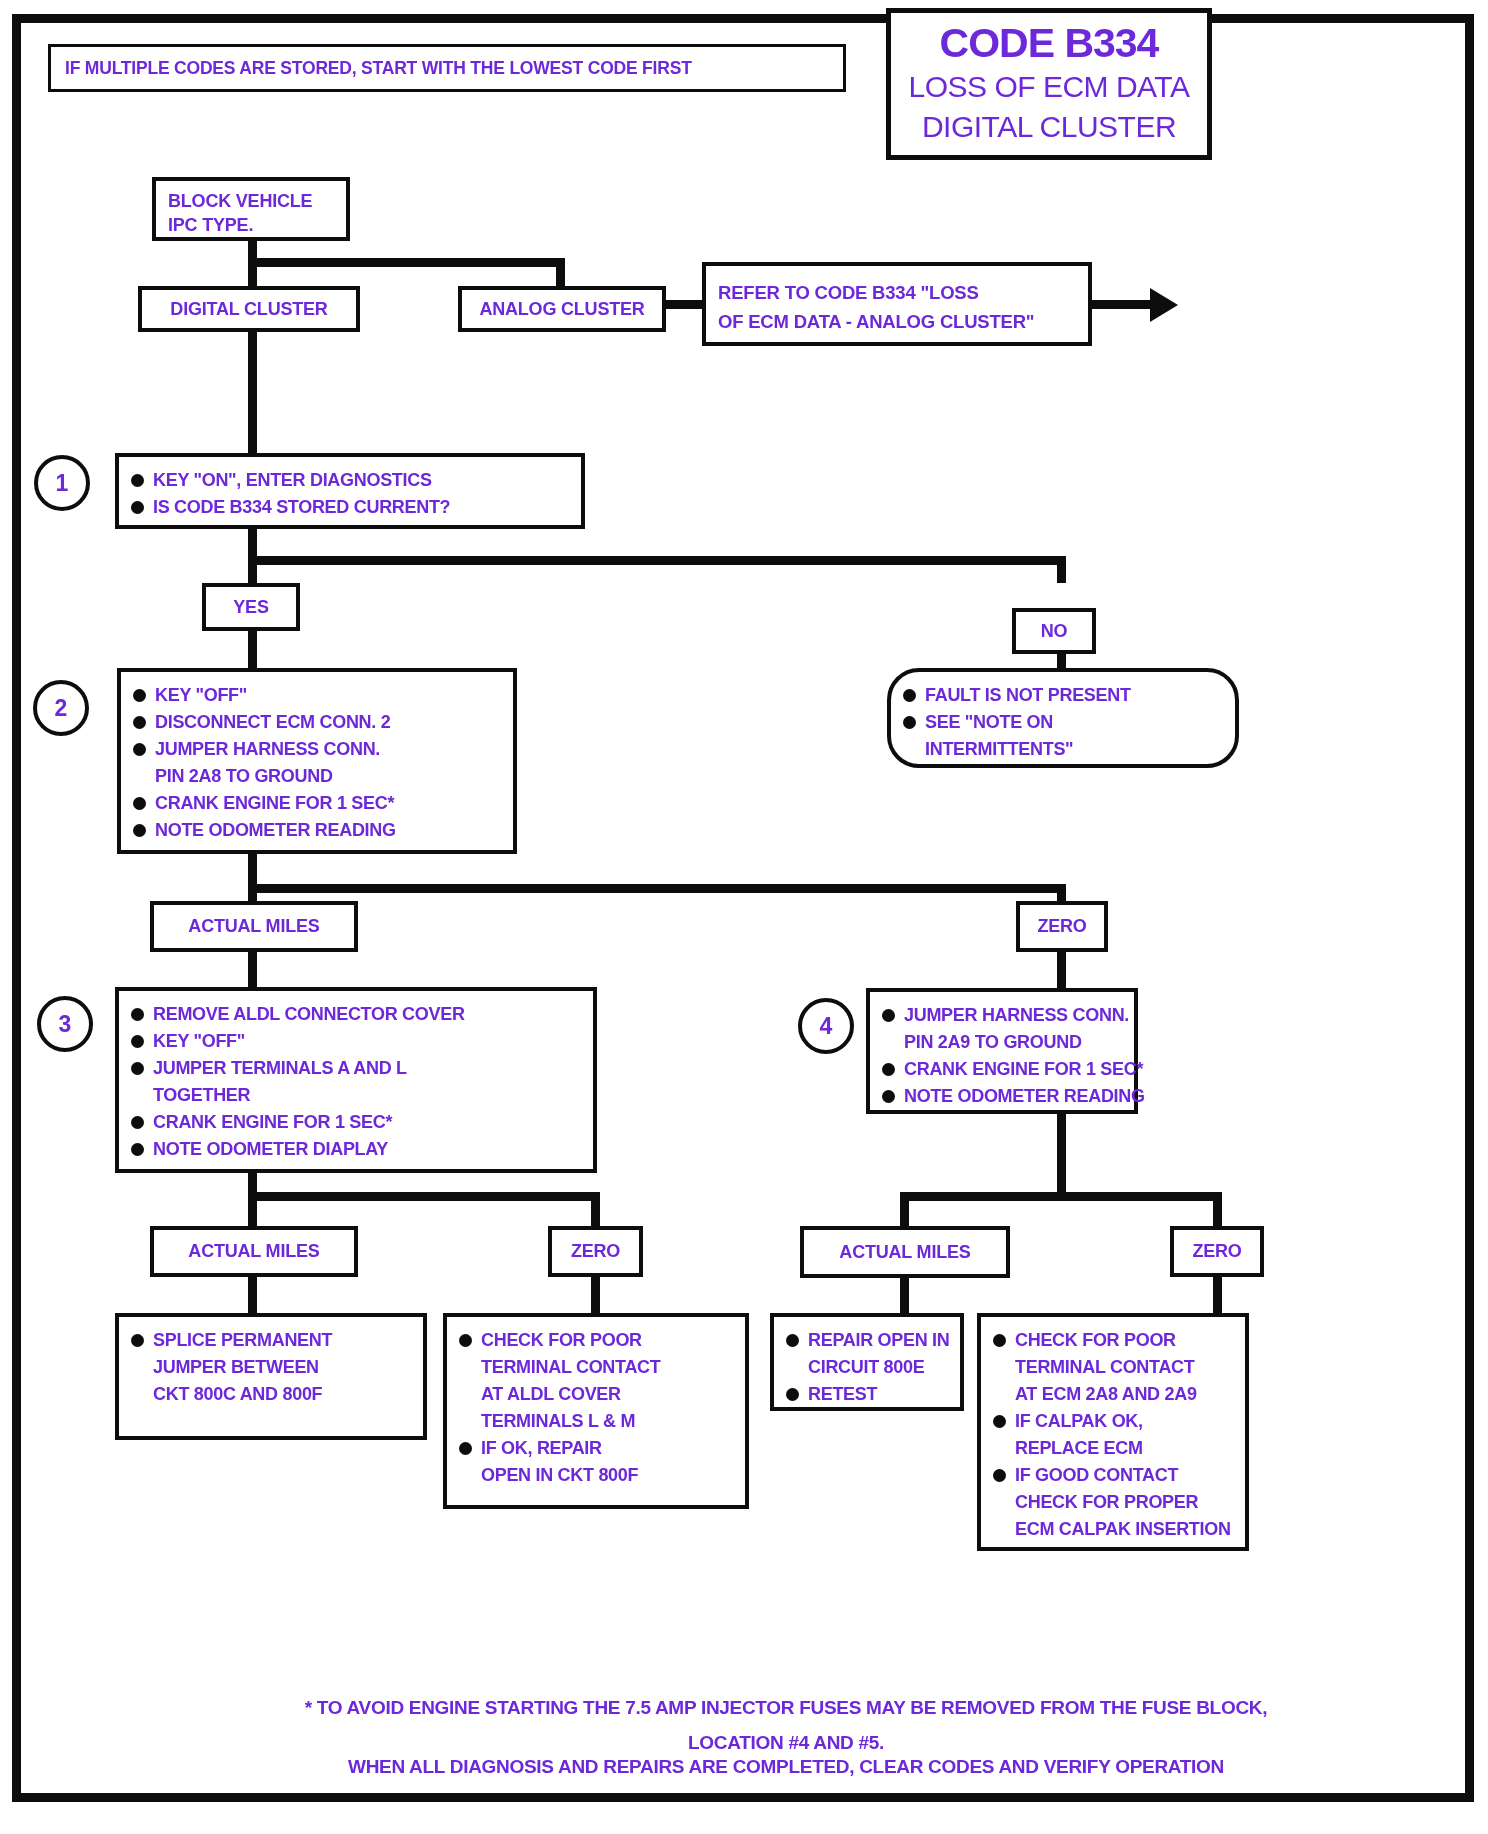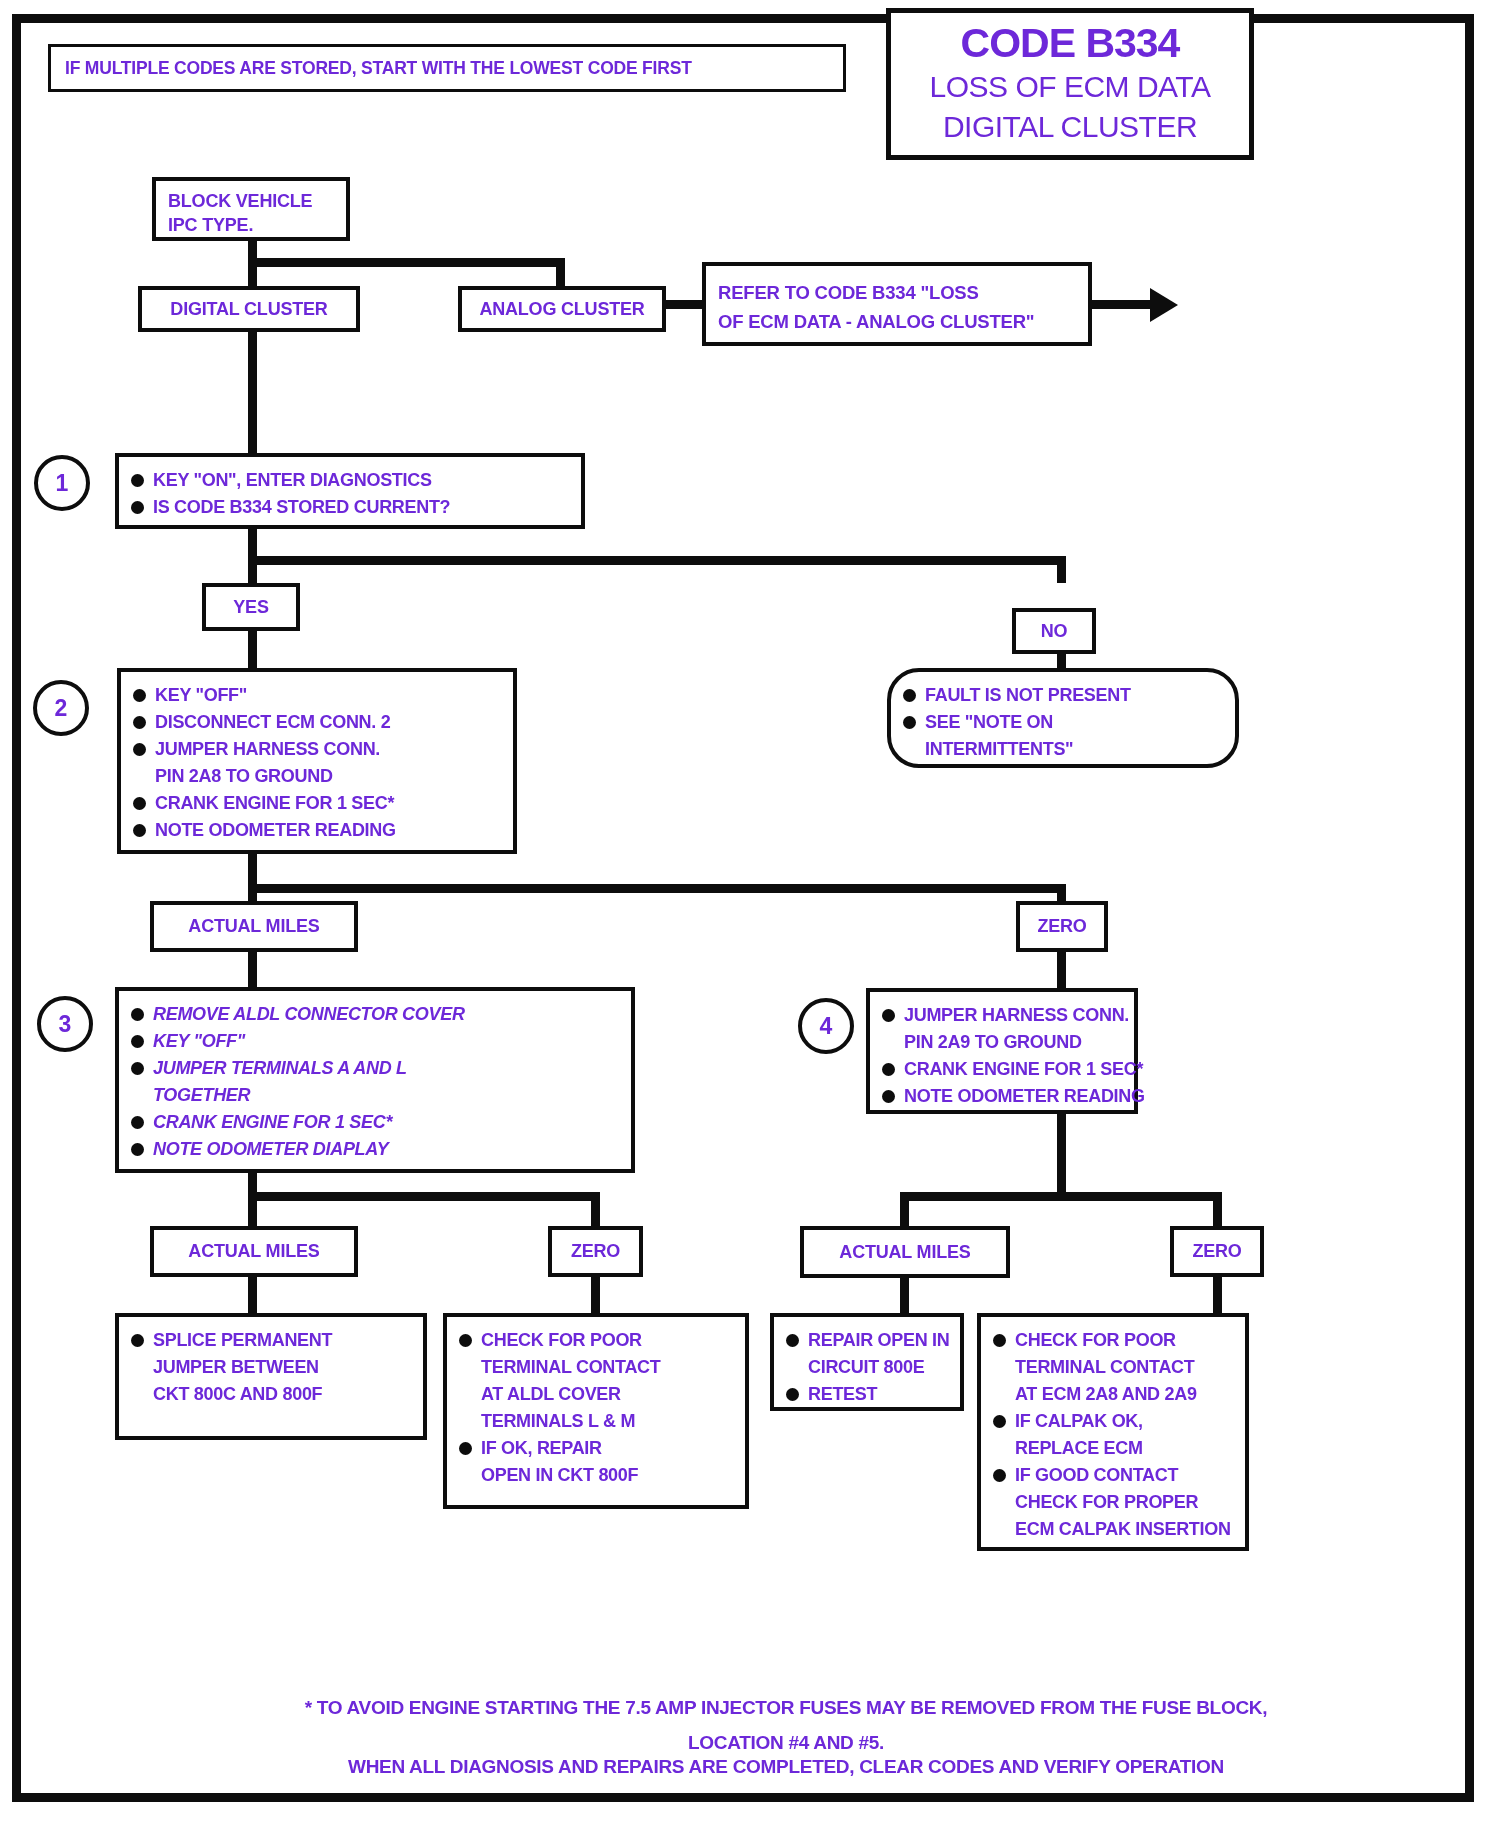--- a/index.html
+++ b/index.html
@@ -44,21 +44,21 @@
 <body>
 
 <div id="canvas">
 
   <div class="frame"></div>
 
   <div class="box notice" style="left:48px; top:44px; width:798px; height:48px;">
     <span>IF MULTIPLE CODES ARE STORED, START WITH THE LOWEST CODE FIRST</span>
   </div>
 
-  <div class="box title-box" style="left:886px; top:8px; width:368px; height:152px;">
+  <div class="box title-box" style="left:886px; top:8px; width:326px; height:152px;">
     <div class="t1">CODE B334</div>
     <div class="t2">LOSS OF ECM DATA</div>
     <div class="t2">DIGITAL CLUSTER</div>
   </div>
 
   <div class="conn" style="left:248px; top:241px; width:9px;  height:46px;"></div>
   <div class="conn" style="left:248px; top:258px; width:317px; height:9px;"></div>
   <div class="conn" style="left:556px; top:258px; width:9px;  height:29px;"></div>
   <div class="conn" style="left:666px; top:300px; width:40px; height:9px;"></div>
   <div class="conn" style="left:1092px;top:300px; width:60px; height:9px;"></div>
@@ -167,21 +167,21 @@
           <div class="ln">SEE "NOTE ON</div>
           <div class="ln">INTERMITTENTS"</div>
         </div>
       </div>
     </div>
 
   <div class="box label-box" style="left:150px; top:901px; width:208px; height:51px;">ACTUAL MILES</div>
   <div class="box label-box" style="left:1016px; top:901px; width:92px; height:51px;">ZERO</div>
 
   <div class="circle" style="left:37px; top:996px;">3</div>
-  <div class="box step" style="left:115px; top:987px; width:520px; height:186px;font-style:italic;">
+  <div class="box step" style="left:115px; top:987px; width:482px; height:186px;">
       <div class="bi">
         <span class="dot"></span>
         <div>
           <div class="ln">REMOVE ALDL CONNECTOR COVER</div>
         </div>
       </div>
       <div class="bi">
         <span class="dot"></span>
         <div>
           <div class="ln">KEY "OFF"</div>

